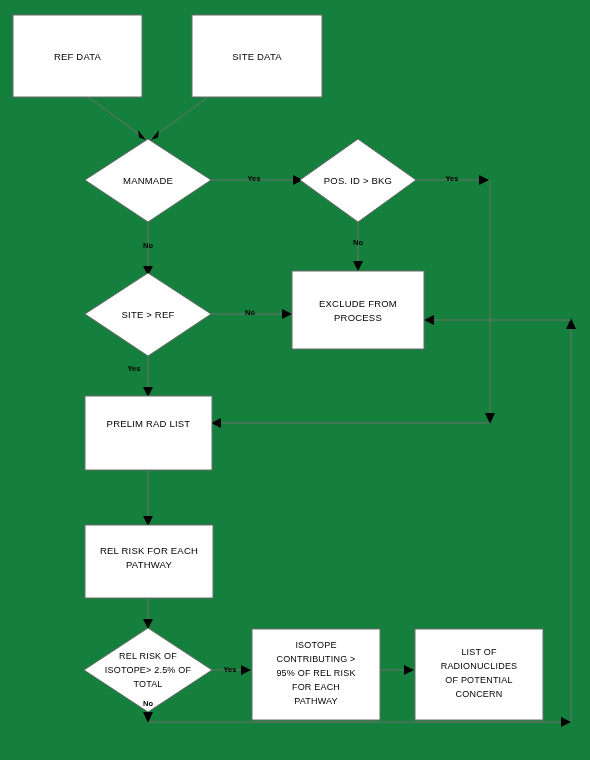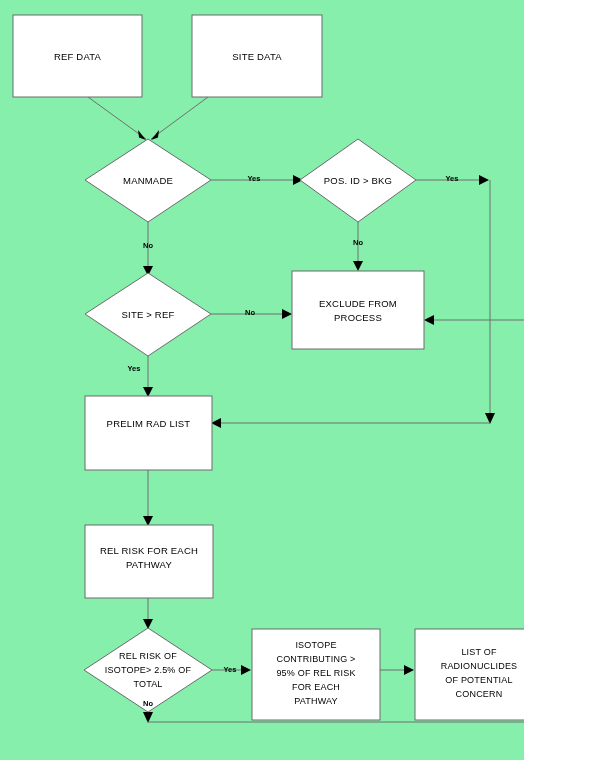--- a/index.html
+++ b/index.html
@@ -6,23 +6,23 @@
   html, body {
     margin: 0;
     padding: 0;
     background: #ffffff;
   }
   body {
     font-family: "Liberation Sans", sans-serif;
   }
   #canvas {
     position: relative;
-    width: 524px;
+    width: 590px;
     height: 760px;
-    background: #86efac;
+    background: #15803d;
     overflow: hidden;
   }
   #flow-svg {
     position: absolute;
     left: 0;
     top: 0;
     width: 590px;
     height: 760px;
   }
   .node-text {

